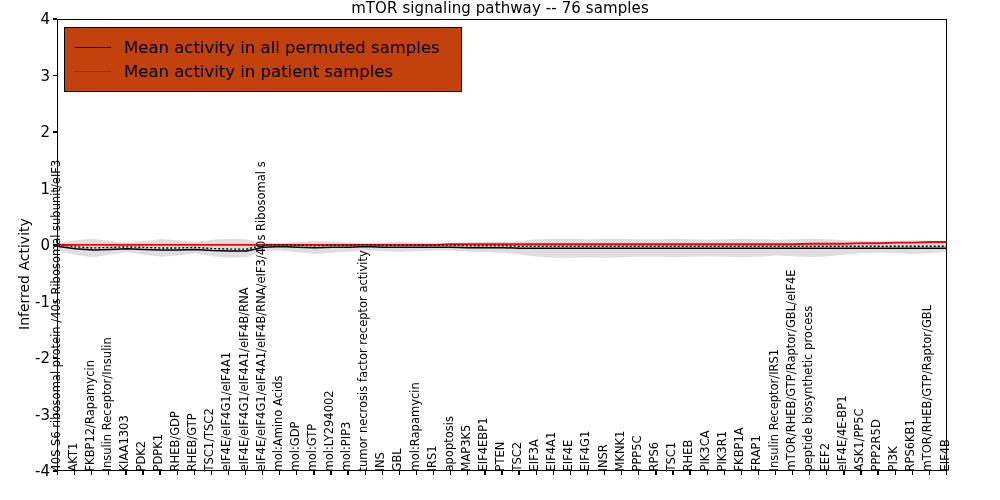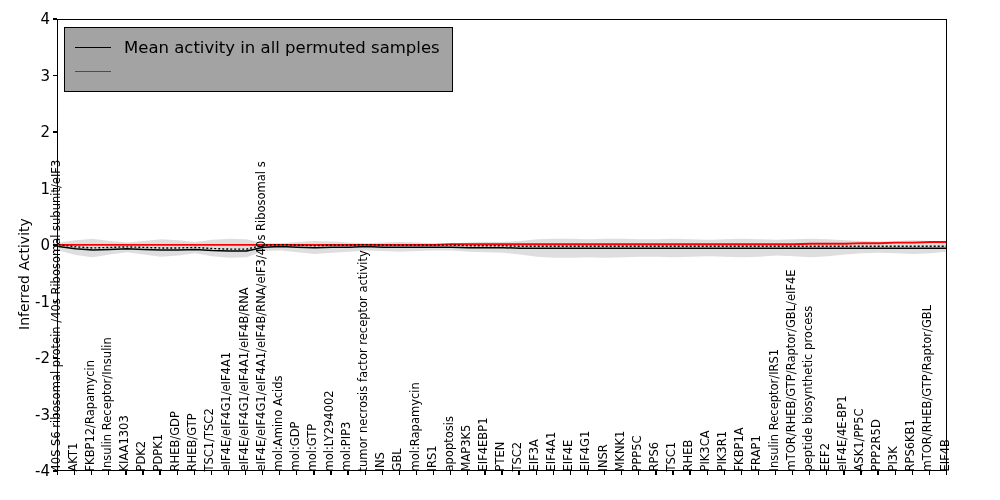--- a/index.html
+++ b/index.html
@@ -28,32 +28,33 @@
   #xticks{position:absolute;left:57px;top:471px;width:890px;height:0;}
   .xtickmark{position:absolute;top:0;width:1.3px;height:4px;background:#000;}
   .xlab{position:absolute;bottom:0;font-size:11.5px;white-space:nowrap;
         transform-origin:left bottom;transform:rotate(-90deg) translateY(4.5px);
         line-height:11.5px;}
   #xlabel{position:absolute;left:0;top:481px;width:1000px;text-align:center;
           font-size:14px;}
 
   
   #legend{position:absolute;left:64px;top:27px;
-          border:1.2px solid #000;background:#a3a3a3;
-          padding:7px 12px 8px 10px;box-sizing:border-box;}
+          border:1.2px solid #000;background:#c2410c;
+          padding:7px 21px 8px 10px;box-sizing:border-box;}
   .legrow{display:flex;align-items:center;height:24px;}
   .legline{width:36px;height:0;border-top:1.6px solid #000;margin-right:13px;}
   .legline.red{border-top-color:#ff0000;}
   .legtext{font-size:16.5px;white-space:nowrap;}
 </style>
 </head>
 <body>
 
 <div id="fig">
 
+  <div id="title">mTOR signaling pathway -- 76 samples</div>
 
   <div id="ylabel">Inferred Activity</div>
   <div id="yticks">
       <div class="ytick" style="top: 19px; width: 1000px; right: 950px;">4</div>
       <div style="position: absolute; left: 53px; top: 18.35px; width: 4px; height: 1.3px; background: rgb(0, 0, 0);"></div>
       <div class="ytick" style="top: 75.5px; width: 1000px; right: 950px;">3</div>
       <div style="position: absolute; left: 53px; top: 74.85px; width: 4px; height: 1.3px; background: rgb(0, 0, 0);"></div>
       <div class="ytick" style="top: 132px; width: 1000px; right: 950px;">2</div>
       <div style="position: absolute; left: 53px; top: 131.35px; width: 4px; height: 1.3px; background: rgb(0, 0, 0);"></div>
       <div class="ytick" style="top: 188.5px; width: 1000px; right: 950px;">1</div>
@@ -190,16 +191,17 @@
       <div class="xlab" style="left: 889.5px;">EIF4B</div>
     </div>
 
   <div id="legend">
     <div class="legrow">
       <span class="legline"></span>
       <span class="legtext">Mean activity in all permuted samples</span>
     </div>
     <div class="legrow">
       <span class="legline red"></span>
+      <span class="legtext">Mean activity in patient samples</span>
     </div>
   </div>
 
 </div>
 
 </body></html>

